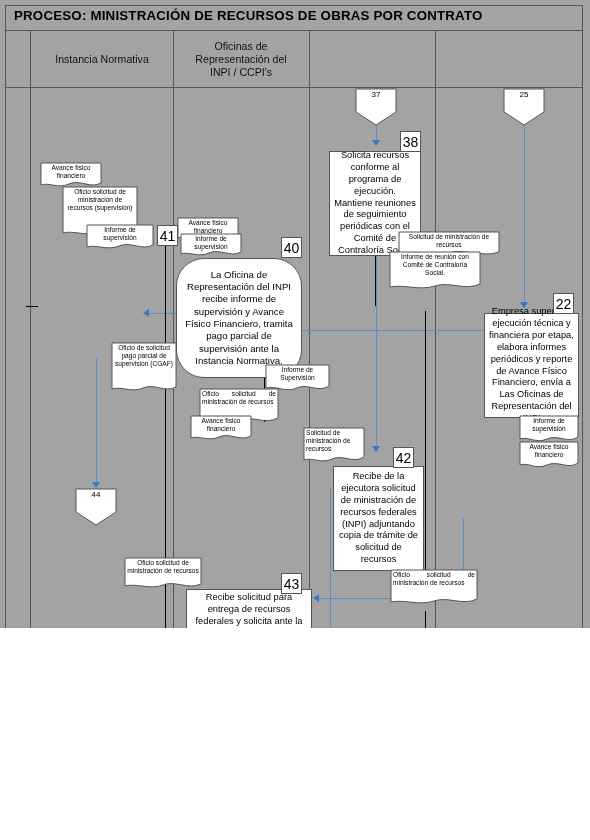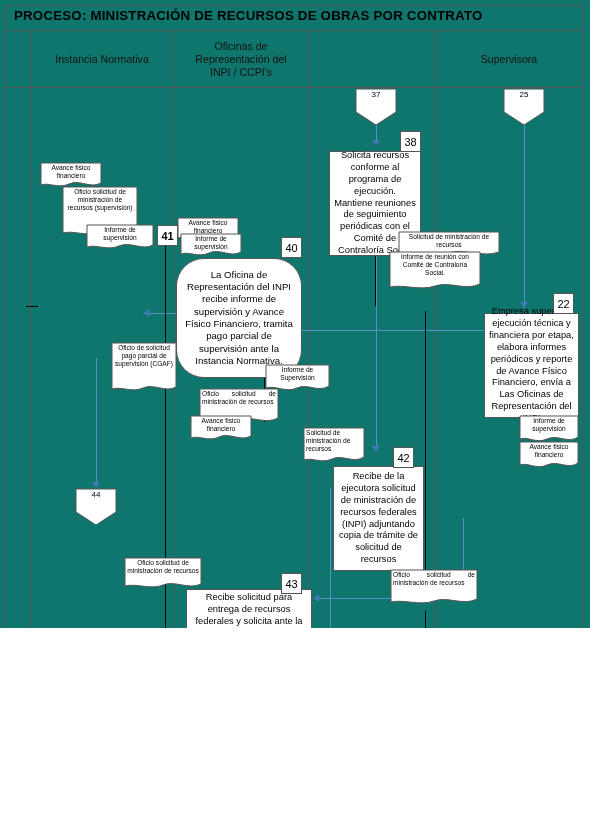--- a/index.html
+++ b/index.html
@@ -1,17 +1,17 @@
 <!DOCTYPE html>
 <html><head>
 <meta charset="utf-8">
 <style>
   html,body{margin:0;padding:0;background:#ffffff;}
   body{font-family:"Liberation Sans",sans-serif;}
-  #page{position:relative;width:590px;height:628px;background:#0f766e;overflow:hidden;}
+  #page{position:relative;width:590px;height:628px;background:#a3a3a3;overflow:hidden;}
 
   
   .frame{position:absolute;left:5px;top:5px;width:578px;height:828px;border:1.5px solid #555;box-sizing:border-box;}
   .titlebar{position:absolute;left:5px;top:5px;width:578px;height:26px;border-bottom:1.5px solid #555;box-sizing:border-box;}
   .title-text{position:absolute;left:14px;top:8px;font-size:13.3px;font-weight:bold;color:#000;letter-spacing:.2px;white-space:nowrap;}
 
   .headerrow{position:absolute;left:5px;top:31px;width:578px;height:57px;border-bottom:1.5px solid #555;box-sizing:border-box;}
   .gutter{position:absolute;left:5px;top:31px;width:26px;height:802px;border-right:1.5px solid #555;box-sizing:border-box;}
 
   
@@ -22,21 +22,21 @@
   .colhead.small{font-size:8.6px;line-height:1.2;}
 
   
   .pbox{position:absolute;border:1px solid #555;background:#fff;box-sizing:border-box;
         display:flex;align-items:center;justify-content:center;text-align:center;
         font-size:9.3px;line-height:1.28;color:#000;padding:3px 4px;z-index:6;}
   .pbox.t{font-size:9.6px;}
 
   
   .numtag{position:absolute;border:1px solid #555;background:#fff;box-sizing:border-box;
-          display:flex;align-items:center;justify-content:center;font-size:11px;color:#000;z-index:9;}
+          display:flex;align-items:center;justify-content:center;font-size:14px;color:#000;z-index:9;}
 
   
   .doc{position:absolute;z-index:7;}
   .doc svg{display:block;width:100%;height:100%;}
   .doc .dlab{position:absolute;left:0;top:0;width:100%;box-sizing:border-box;
              padding:2px 3px 0 3px;text-align:center;font-size:6.6px;line-height:1.25;color:#000;}
   .doc .dlab.just{text-align:justify;}
   .doc .dlab.left{text-align:left;}
 
   
@@ -74,23 +74,20 @@
   <div class="colhead" style="left:31px;width:142px;">
     <span>Instancia Normativa</span>
   </div>
   <div class="colhead" style="left:173px;width:136px;">
     <div>
       <div>Oficinas de</div>
       <div>Representación del</div>
       <div>INPI / CCPI's</div>
     </div>
   </div>
-  <div class="colhead" style="left:435px;width:148px;">
-    <span>Supervisora</span>
-  </div>
 
   <div class="ln lnv" style="left:376px;top:118px;height:26px;"></div>
   <div class="arr arr-d" style="left:372px;top:140px;"></div>
 
   <div class="ln lnv" style="left:524px;top:120px;height:188px;"></div>
   <div class="arr arr-d" style="left:520px;top:302px;"></div>
 
   <div class="ln lnv" style="left:376px;top:252px;height:198px;"></div>
   <div class="arr arr-d" style="left:372px;top:446px;"></div>
 
@@ -143,21 +140,21 @@
     <div class="dlab">Oficio solicitud de ministración de recursos (supervisión)</div>
   </div>
 
   <div class="doc" style="left:86px;top:224px;width:68px;height:28px;">
     <svg viewBox="0 0 68 28" preserveAspectRatio="none">
         <path d="M1,1 H67 V21 C56,27 45,17 33,22 C21,27 10,20 1,23 Z" fill="#fff" stroke="#555" stroke-width="1"></path>
       </svg>
     <div class="dlab">Informe de supervisión</div>
   </div>
 
-  <div class="numtag" style="left:157px;top:225px;width:21px;height:21px;font-weight:bold;">
+  <div class="numtag" style="left:157px;top:225px;width:21px;height:21px;">
     <span>41</span>
   </div>
 
   <div class="doc" style="left:111px;top:342px;width:66px;height:52px;">
     <svg viewBox="0 0 66 52" preserveAspectRatio="none">
         <path d="M1,1 H65 V45 C54,51 43,41 32,46 C21,51 10,44 1,47 Z" fill="#fff" stroke="#555" stroke-width="1"></path>
       </svg>
     <div class="dlab">Oficio de solicitud pago parcial de supervisión (CGAF)</div>
   </div>
 

